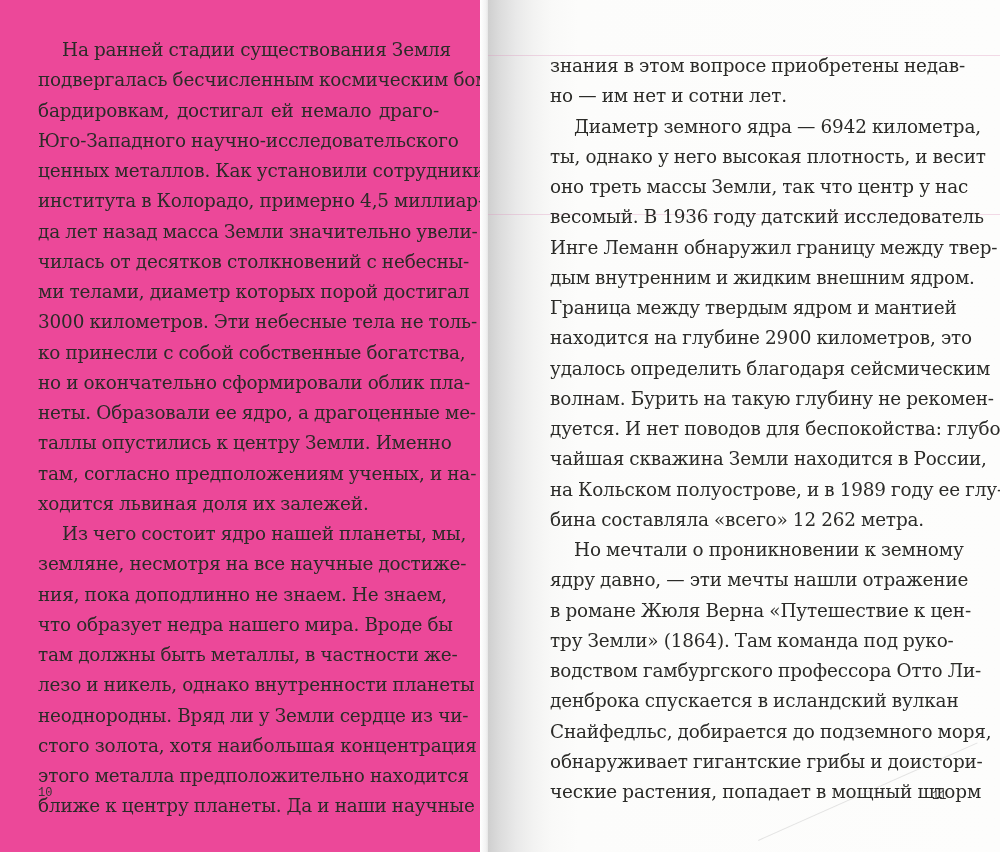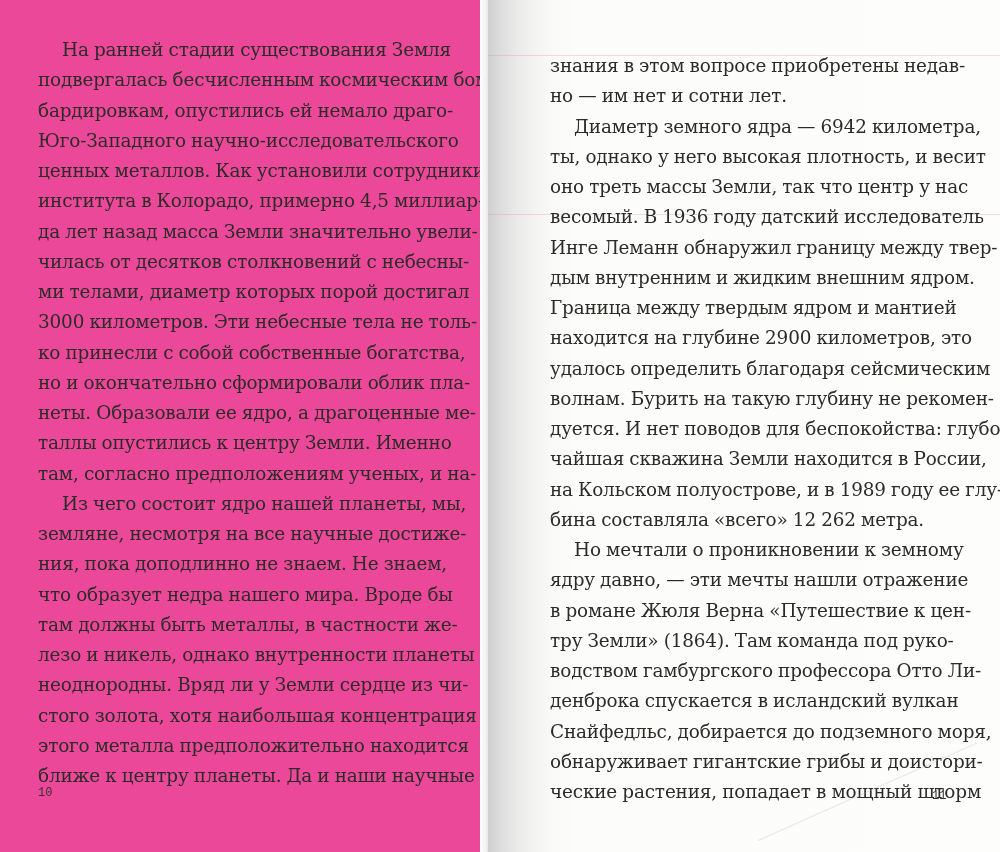--- a/index.html
+++ b/index.html
@@ -46,33 +46,34 @@
   .scratch { position: absolute; background: rgba(180,180,180,0.35); transform-origin: left top; height: 1px; }
 </style>
 </head>
 <body>
 
 <div class="spread">
   <div class="page page-left">
     <div class="text-block" id="left-text">
         <span class="line indent">На ранней стадии существования Земля</span>
         <span class="line">подвергалась бесчисленным космическим бом-</span>
-        <span class="line">бардировкам, опустились ей немало драго-</span>
+        <span class="line">бардировкам, достигал ей немало драго-</span>
         <span class="line">Юго-Западного научно-исследовательского</span>
         <span class="line">ценных металлов. Как установили сотрудники</span>
         <span class="line">института в Колорадо, примерно 4,5 миллиар-</span>
         <span class="line">да лет назад масса Земли значительно увели-</span>
         <span class="line">чилась от десятков столкновений с небесны-</span>
         <span class="line">ми телами, диаметр которых порой достигал</span>
         <span class="line">3000 километров. Эти небесные тела не толь-</span>
         <span class="line">ко принесли с собой собственные богатства,</span>
         <span class="line">но и окончательно сформировали облик пла-</span>
         <span class="line">неты. Образовали ее ядро, а драгоценные ме-</span>
         <span class="line">таллы опустились к центру Земли. Именно</span>
         <span class="line">там, согласно предположениям ученых, и на-</span>
+        <span class="line last">ходится львиная доля их залежей.</span>
         <span class="line indent">Из чего состоит ядро нашей планеты, мы,</span>
         <span class="line">земляне, несмотря на все научные достиже-</span>
         <span class="line">ния, пока доподлинно не знаем. Не знаем,</span>
         <span class="line">что образует недра нашего мира. Вроде бы</span>
         <span class="line">там должны быть металлы, в частности же-</span>
         <span class="line">лезо и никель, однако внутренности планеты</span>
         <span class="line">неоднородны. Вряд ли у Земли сердце из чи-</span>
         <span class="line">стого золота, хотя наибольшая концентрация</span>
         <span class="line">этого металла предположительно находится</span>
         <span class="line">ближе к центру планеты. Да и наши научные</span>

